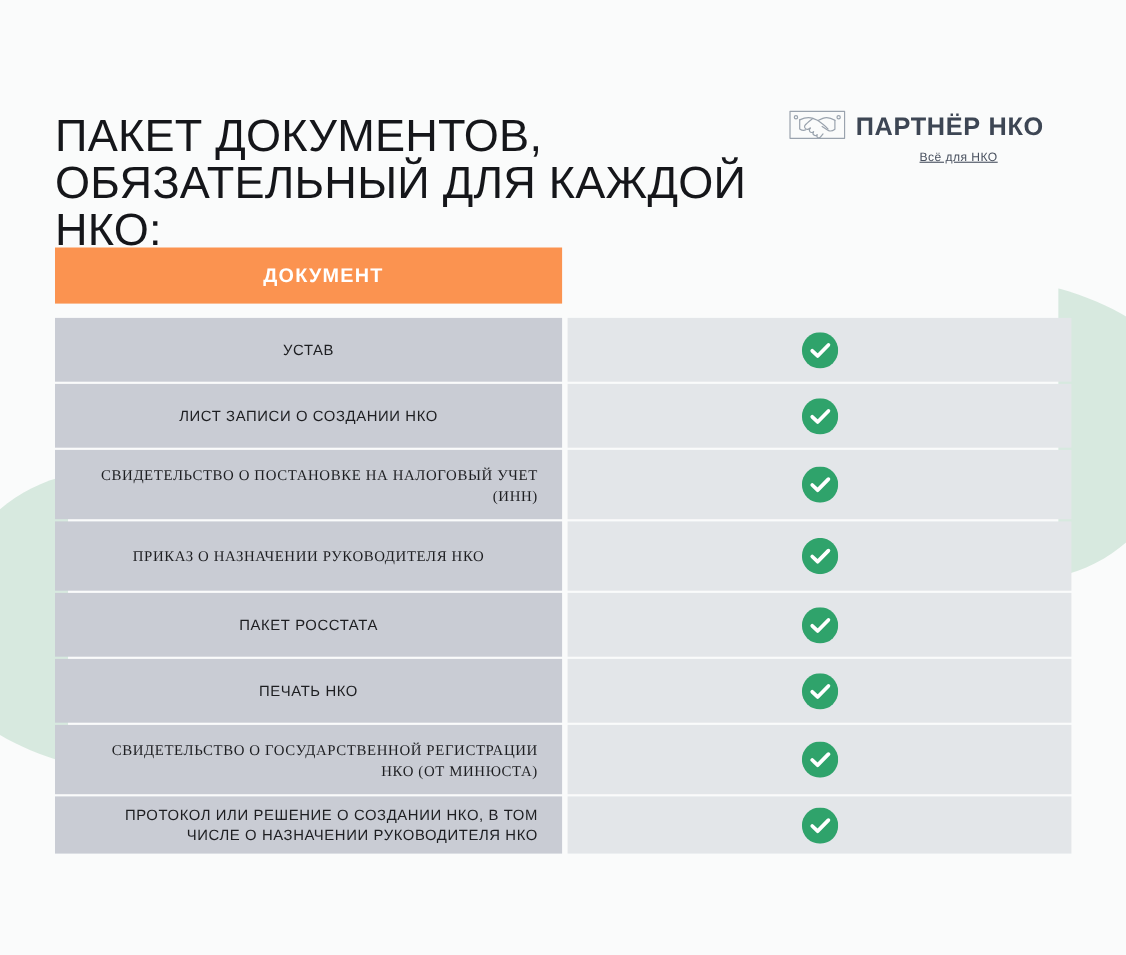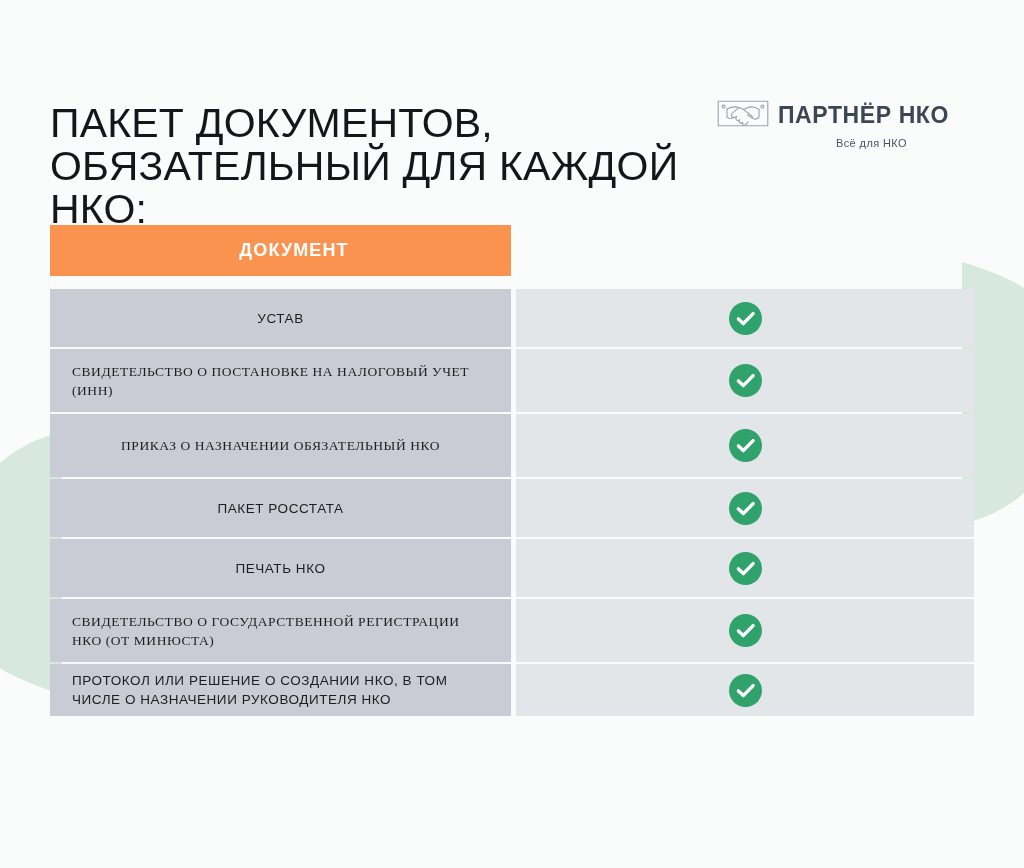--- a/index.html
+++ b/index.html
@@ -84,20 +84,21 @@
     line-height: 1;
     white-space: nowrap;
   }
   .logo-tag {
     font-size: 11px;
     color: #4a5260;
     letter-spacing: 0.4px;
     margin-top: 5px;
     margin-right: 42px;
     white-space: nowrap;
+    text-decoration: underline;
   }
 
   
   .table {
     position: absolute;
     left: 50px;
     top: 225px;
     width: 924px;
     z-index: 2;
   }
@@ -133,21 +134,21 @@
     margin-bottom: 2px;
   }
   .cell-doc {
     width: 461px;
     background: #c9ccd4;
     display: flex;
     align-items: center;
     justify-content: center;
     box-sizing: border-box;
     padding: 6px 22px;
-    text-align: left;
+    text-align: right;
   }
   .cell-doc span {
     font-size: 13.5px;
     color: #1d1e21;
     line-height: 19px;
     letter-spacing: 0.55px;
   }
   .cell-check {
     width: 458px;
     background: #e3e6e9;
@@ -223,33 +224,44 @@
           <span>УСТАВ</span>
         </div>
         <div class="cell-check h-1">
           <span class="check-badge"><svg viewBox="0 0 33 33" width="33" height="33" aria-hidden="true">
               <circle cx="16.5" cy="16.5" r="16.5" fill="#2fa36b"></circle>
               <path d="M9.4 16.9 L14.3 21.6 L24.1 11.6" fill="none" stroke="#ffffff" stroke-width="3.4" stroke-linecap="round" stroke-linejoin="round"></path>
             </svg></span>
         </div>
       </div>
       <div class="t-row">
+        <div class="cell-doc h-1">
+          <span>ЛИСТ ЗАПИСИ О СОЗДАНИИ НКО</span>
+        </div>
+        <div class="cell-check h-1">
+          <span class="check-badge"><svg viewBox="0 0 33 33" width="33" height="33" aria-hidden="true">
+              <circle cx="16.5" cy="16.5" r="16.5" fill="#2fa36b"></circle>
+              <path d="M9.4 16.9 L14.3 21.6 L24.1 11.6" fill="none" stroke="#ffffff" stroke-width="3.4" stroke-linecap="round" stroke-linejoin="round"></path>
+            </svg></span>
+        </div>
+      </div>
+      <div class="t-row">
         <div class="cell-doc h-2">
           <span>СВИДЕТЕЛЬСТВО О ПОСТАНОВКЕ НА НАЛОГОВЫЙ УЧЕТ (ИНН)</span>
         </div>
         <div class="cell-check h-2">
           <span class="check-badge"><svg viewBox="0 0 33 33" width="33" height="33" aria-hidden="true">
               <circle cx="16.5" cy="16.5" r="16.5" fill="#2fa36b"></circle>
               <path d="M9.4 16.9 L14.3 21.6 L24.1 11.6" fill="none" stroke="#ffffff" stroke-width="3.4" stroke-linecap="round" stroke-linejoin="round"></path>
             </svg></span>
         </div>
       </div>
       <div class="t-row">
         <div class="cell-doc h-2">
-          <span>ПРИКАЗ О НАЗНАЧЕНИИ ОБЯЗАТЕЛЬНЫЙ НКО</span>
+          <span>ПРИКАЗ О НАЗНАЧЕНИИ РУКОВОДИТЕЛЯ НКО</span>
         </div>
         <div class="cell-check h-2">
           <span class="check-badge"><svg viewBox="0 0 33 33" width="33" height="33" aria-hidden="true">
               <circle cx="16.5" cy="16.5" r="16.5" fill="#2fa36b"></circle>
               <path d="M9.4 16.9 L14.3 21.6 L24.1 11.6" fill="none" stroke="#ffffff" stroke-width="3.4" stroke-linecap="round" stroke-linejoin="round"></path>
             </svg></span>
         </div>
       </div>
       <div class="t-row">
         <div class="cell-doc h-1">

